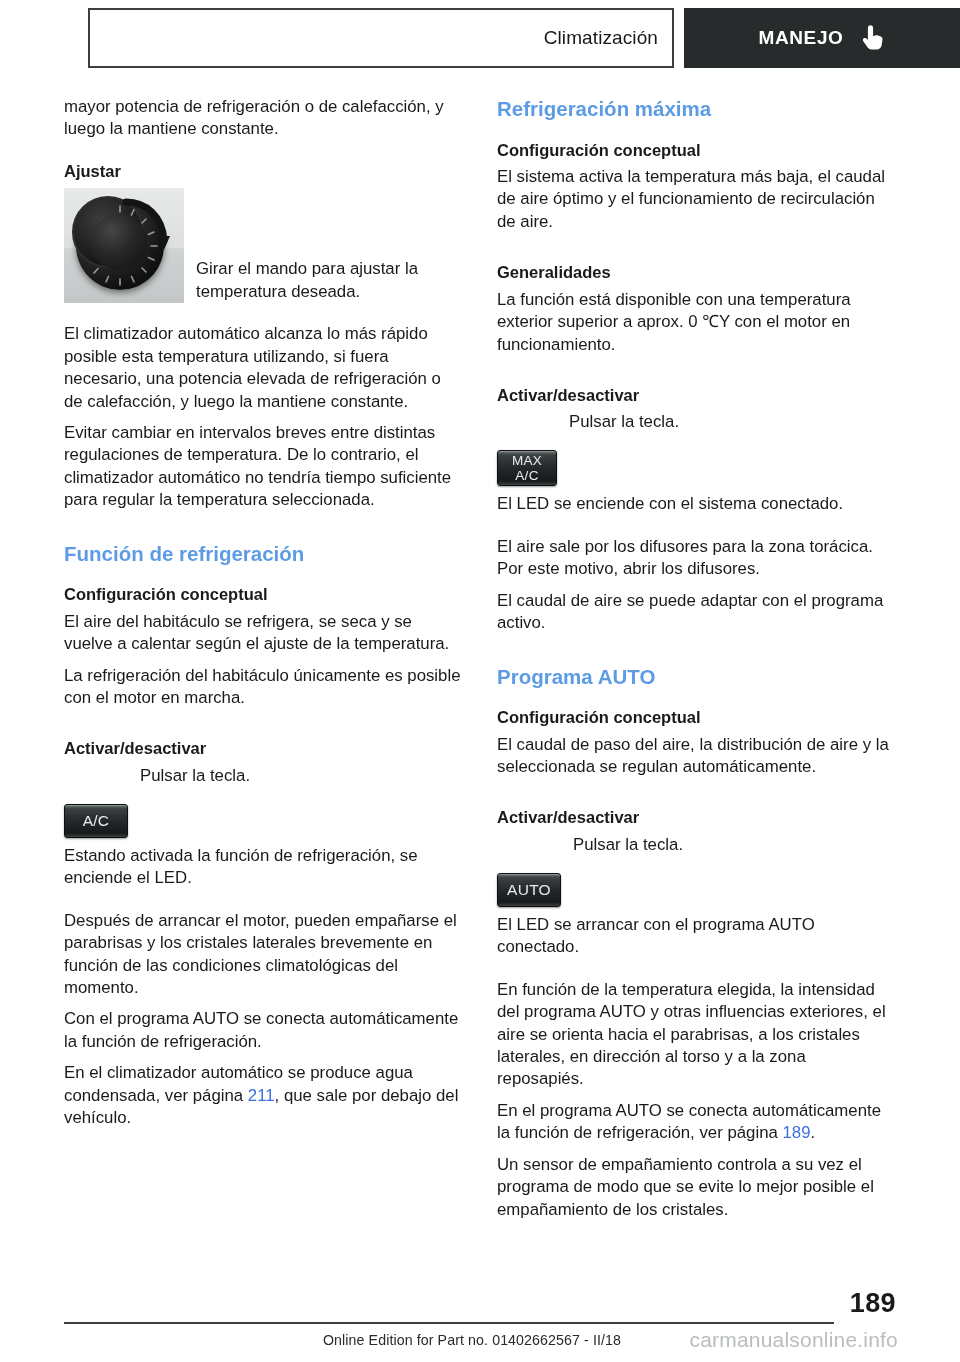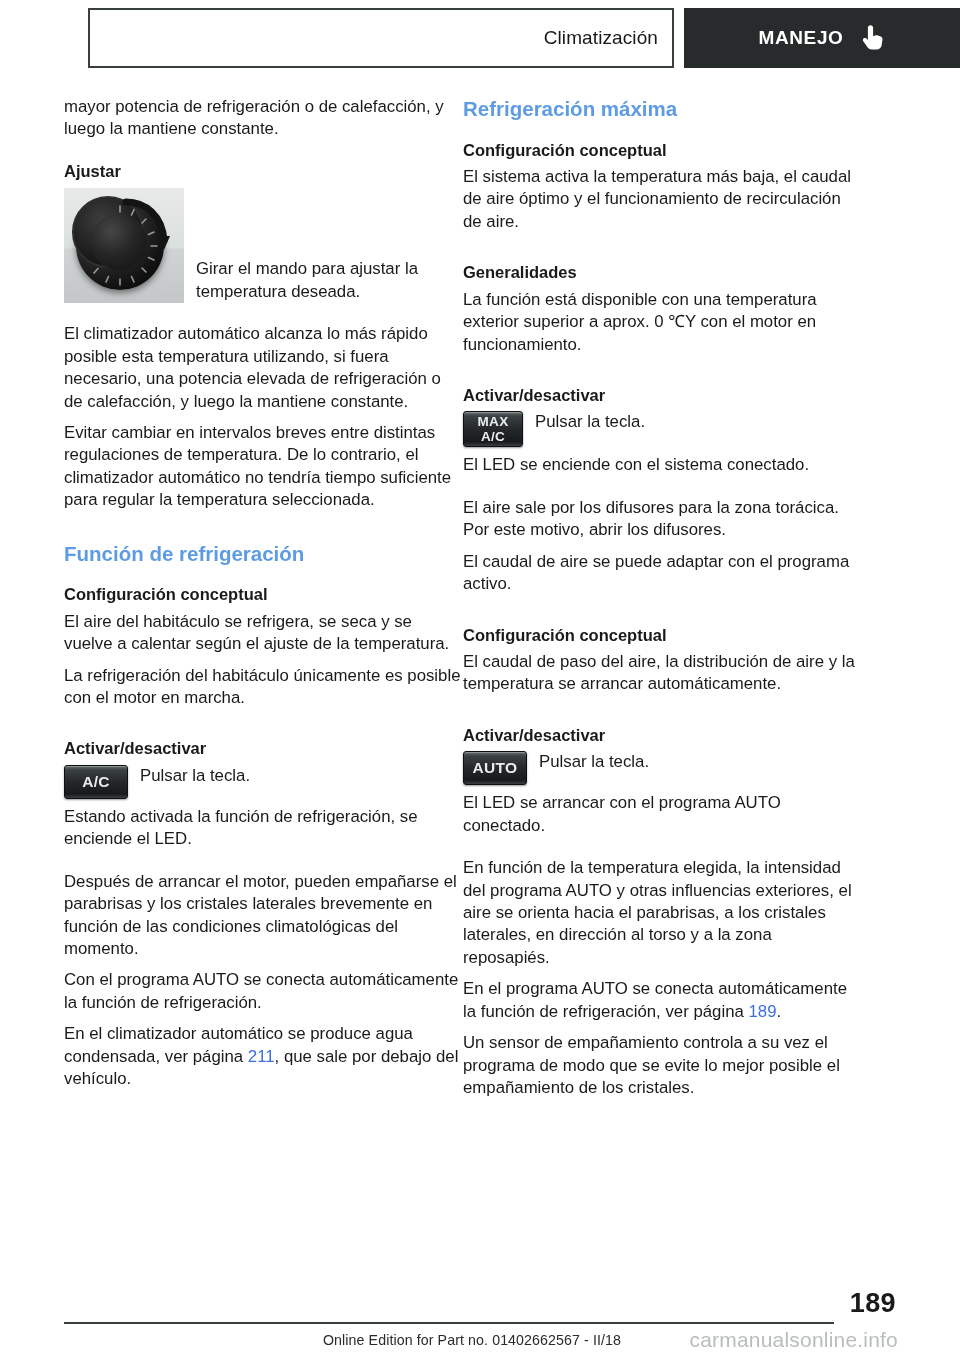--- a/index.html
+++ b/index.html
@@ -63,20 +63,21 @@
     display: block;
   }
 
   
   .content {
     position: absolute;
     top: 96px;
     left: 64px;
     width: 832px;
     display: flex;
+    gap: 34px;
   }
   .col {
     width: 399px;
   }
 
   h2.section-title {
     color: #5d9ce4;
     font-size: 20.5px;
     font-weight: bold;
     margin: 0 0 18px 0;
@@ -177,22 +178,23 @@
     background: linear-gradient(180deg, #6d7274 0%, #3b4042 12%, #24282a 50%, #171a1b 88%, #3a3f41 100%);
     border: 1px solid #0c0e0f;
     border-radius: 3px;
     box-shadow: inset 0 1px 0 rgba(255,255,255,0.25), 0 1px 2px rgba(0,0,0,0.4);
     color: #e9ecee;
     text-align: center;
     display: flex;
     flex-direction: column;
     align-items: center;
     justify-content: center;
-    font-weight: bold;
+    font-weight: normal;
     letter-spacing: 0.3px;
+    margin-top: 39px;
   }
   .hw-btn.one-line {
     width: 62px;
     height: 32px;
     font-size: 15.5px;
   }
   .hw-btn.two-line {
     width: 58px;
     height: 34px;
     font-size: 13.5px;
@@ -364,23 +366,24 @@
         <p>Pulsar la tecla.</p>
       </div>
     </div>
     <p class="after-btn" style="margin-top:7px;">El LED se enciende con el sistema conectado.</p>
 
     <div class="spacer-md"></div>
     <p class="body">El aire sale por los difusores para la zona torácica. Por este motivo, abrir los difusores.</p>
     <p class="body">El caudal de aire se puede adaptar con el programa activo.</p>
 
     <div class="spacer-md"></div>
+    <h2 class="section-title">Programa AUTO</h2>
 
     <h3 class="sub-title">Configuración conceptual</h3>
-    <p class="body">El caudal de paso del aire, la distribución de aire y la temperatura se arrancar automáticamente.</p>
+    <p class="body">El caudal de paso del aire, la distribución de aire y la seleccionada se regulan automáticamente.</p>
 
     <div class="spacer-md"></div>
     <h3 class="sub-title">Activar/desactivar</h3>
 
     <div class="btn-row">
       <div class="hw-btn one-line">
         <span>AUTO</span>
       </div>
       <div class="btn-text">
         <p>Pulsar la tecla.</p>

